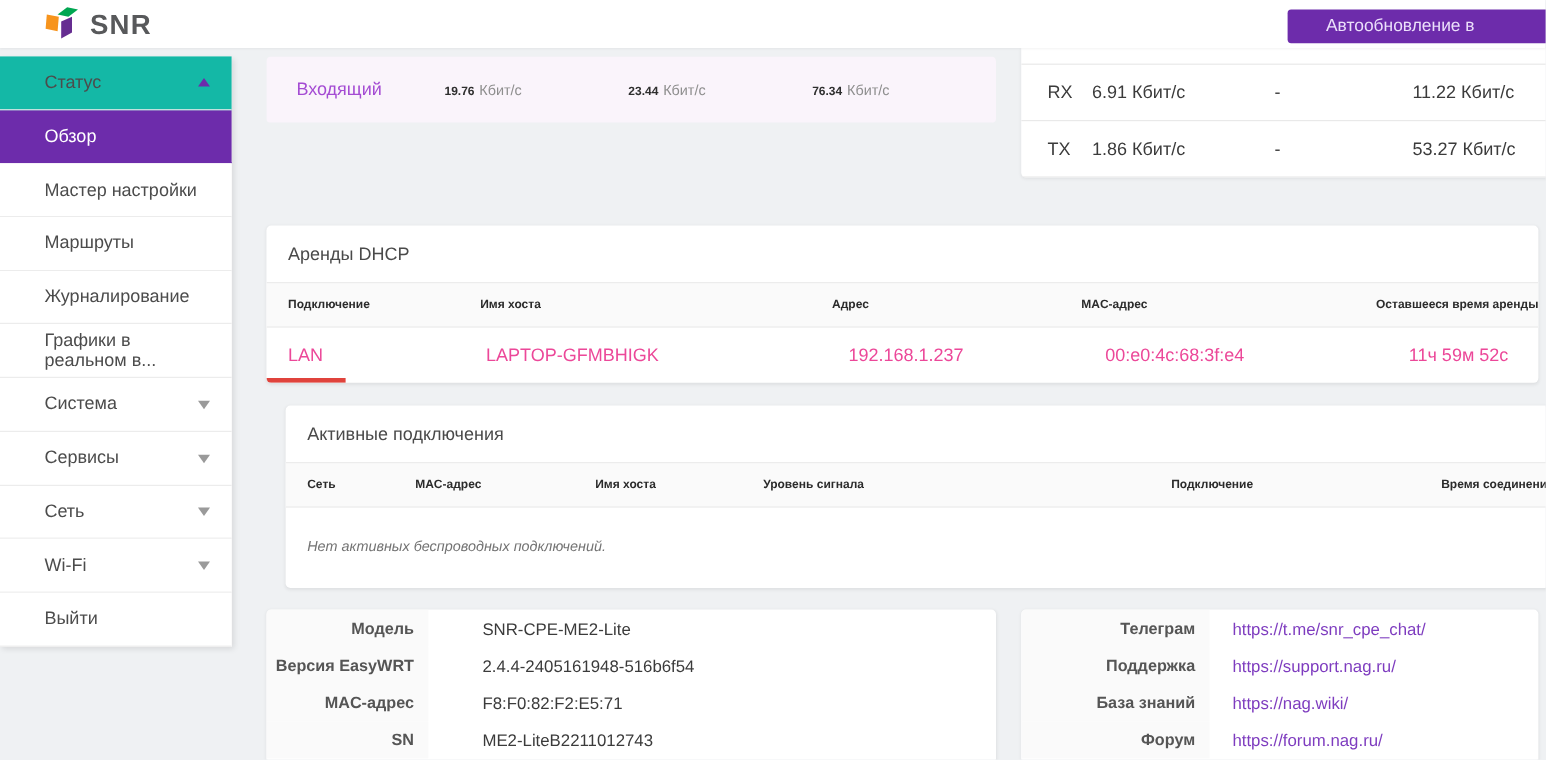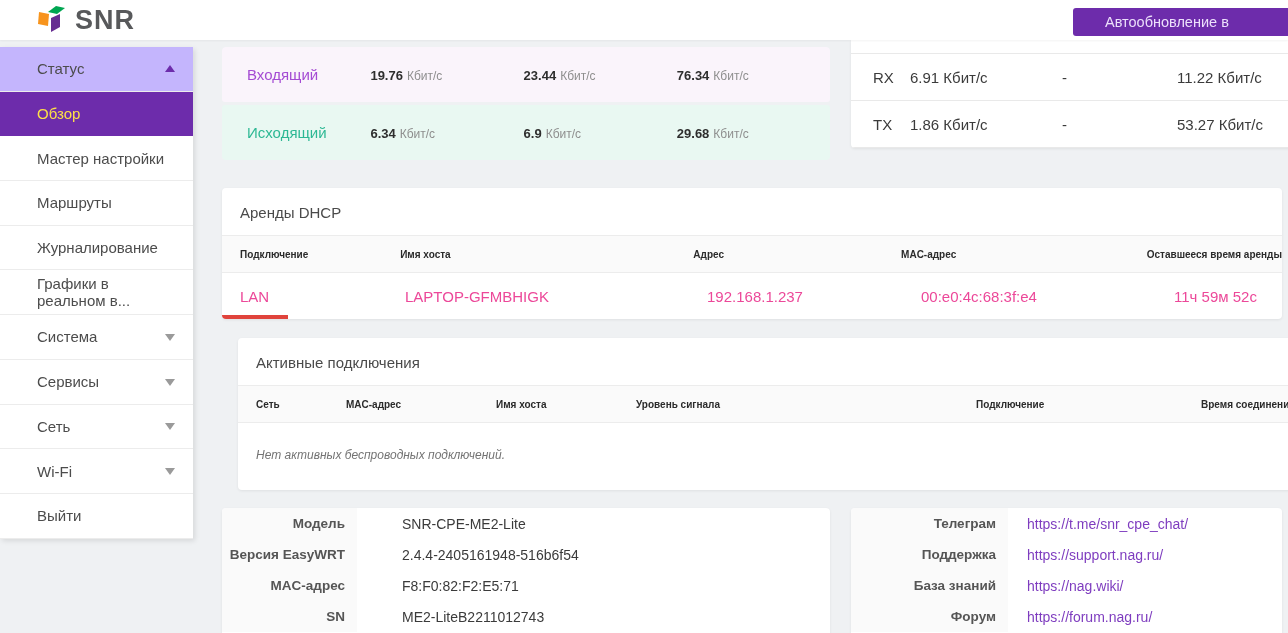--- a/index.html
+++ b/index.html
@@ -5,51 +5,51 @@
   html,body{margin:0;padding:0;}
   body{
     width:1288px;height:633px;overflow:hidden;position:relative;
     background:#eff1f3;font-family:"Liberation Sans",sans-serif;
     -webkit-font-smoothing:antialiased;
   }
   
   .header{position:absolute;left:0;top:0;width:1288px;height:40px;background:#ffffff;
           box-shadow:0 1px 2px rgba(0,0,0,0.05);z-index:5;}
   .logo{position:absolute;left:35px;top:4px;display:flex;align-items:center;gap:6px;}
-  .logo-text{font-size:27px;font-weight:bold;color:#58595b;letter-spacing:1px;}
+  .logo-text{font-size:23px;font-weight:bold;color:#58595b;letter-spacing:1px;}
   .autoupdate-btn{position:absolute;left:1073px;top:8px;height:28px;width:240px;
           background:#6d2cab;color:#ece0fb;border:none;border-radius:3px;
           font-size:14.5px;font-family:"Liberation Sans",sans-serif;
           text-align:left;padding:0 0 0 32px;cursor:pointer;}
   
   .sidebar{position:absolute;left:0;top:47px;width:193px;background:#fff;
           box-shadow:2px 2px 5px rgba(0,0,0,0.10);z-index:4;}
   .side-item{height:44.7px;box-sizing:border-box;display:flex;align-items:center;
           padding:0 16px 0 37px;font-size:15px;color:#4c4c4c;
           border-bottom:1px solid #ececec;position:relative;cursor:pointer;background:#fff;}
-  .side-item.group-open{background:#c4b5fd;}
-  .side-item.active{background:#6d2cab;color:#fde047;border-bottom:1px solid #6d2cab;}
+  .side-item.group-open{background:#14b8a6;}
+  .side-item.active{background:#6d2cab;color:#ffffff;border-bottom:1px solid #6d2cab;}
   .arrow{position:absolute;right:18px;top:50%;width:0;height:0;}
   .arrow.up{margin-top:-4px;border-left:5px solid transparent;border-right:5px solid transparent;
           border-bottom:7px solid #6d2cab;}
   .arrow.down{margin-top:-3px;border-left:5px solid transparent;border-right:5px solid transparent;
           border-top:7px solid #9a9a9a;}
   
   .card{position:absolute;background:#fff;border-radius:4px;
         box-shadow:0 1px 3px rgba(0,0,0,0.07);overflow:hidden;}
   
   #traffic-card{left:222px;top:47px;width:608px;height:113px;background:transparent;box-shadow:none;}
   .traffic-row{height:55px;display:flex;align-items:center;padding-left:25px;border-radius:3px;}
   .traffic-row.in{background:#faf4fb;margin-bottom:3px;}
   .traffic-row.out{background:#e9f8f2;}
   .t-label{width:145px;font-size:15px;}
   .traffic-row.in .t-label{color:#a44bd3;}
   .traffic-row.out .t-label{color:#2db894;}
   .t-val{width:180px;white-space:nowrap;}
-  .t-num{font-weight:bold;font-size:13px;color:#2e2e2e;}
+  .t-num{font-weight:bold;font-size:10px;color:#2e2e2e;}
   .t-unit{font-size:12px;color:#8e8e8e;margin-left:4px;}
   
   #rxtx-card{left:851px;top:40px;width:450px;height:108px;border-radius:0 0 0 4px;}
   .rx-sliver{height:13px;border-bottom:1px solid #e9e9e9;}
   .rx-row{height:46px;display:flex;align-items:center;padding-left:22px;font-size:15px;
           color:#3b3b3b;border-bottom:1px solid #e9e9e9;white-space:nowrap;}
   .rx-label{width:37px;}
   .rx-v1{width:152px;}
   .rx-dash{width:115px;}
   
@@ -144,32 +144,20 @@
     <span class="t-val">
       <span class="t-num">19.76</span><span class="t-unit">Кбит/с</span>
     </span>
     <span class="t-val">
       <span class="t-num">23.44</span><span class="t-unit">Кбит/с</span>
     </span>
     <span class="t-val">
       <span class="t-num">76.34</span><span class="t-unit">Кбит/с</span>
     </span>
   </div>
-  <div class="traffic-row out">
-    <span class="t-label">Исходящий</span>
-    <span class="t-val">
-      <span class="t-num">6.34</span><span class="t-unit">Кбит/с</span>
-    </span>
-    <span class="t-val">
-      <span class="t-num">6.9</span><span class="t-unit">Кбит/с</span>
-    </span>
-    <span class="t-val">
-      <span class="t-num">29.68</span><span class="t-unit">Кбит/с</span>
-    </span>
-  </div>
 </div>
 
 <div class="card" id="rxtx-card">
   <div class="rx-sliver"></div>
   <div class="rx-row">
     <span class="rx-label">RX</span>
     <span class="rx-v1">6.91 Кбит/с</span>
     <span class="rx-dash">-</span>
     <span class="rx-v2">11.22 Кбит/с</span>
   </div>

